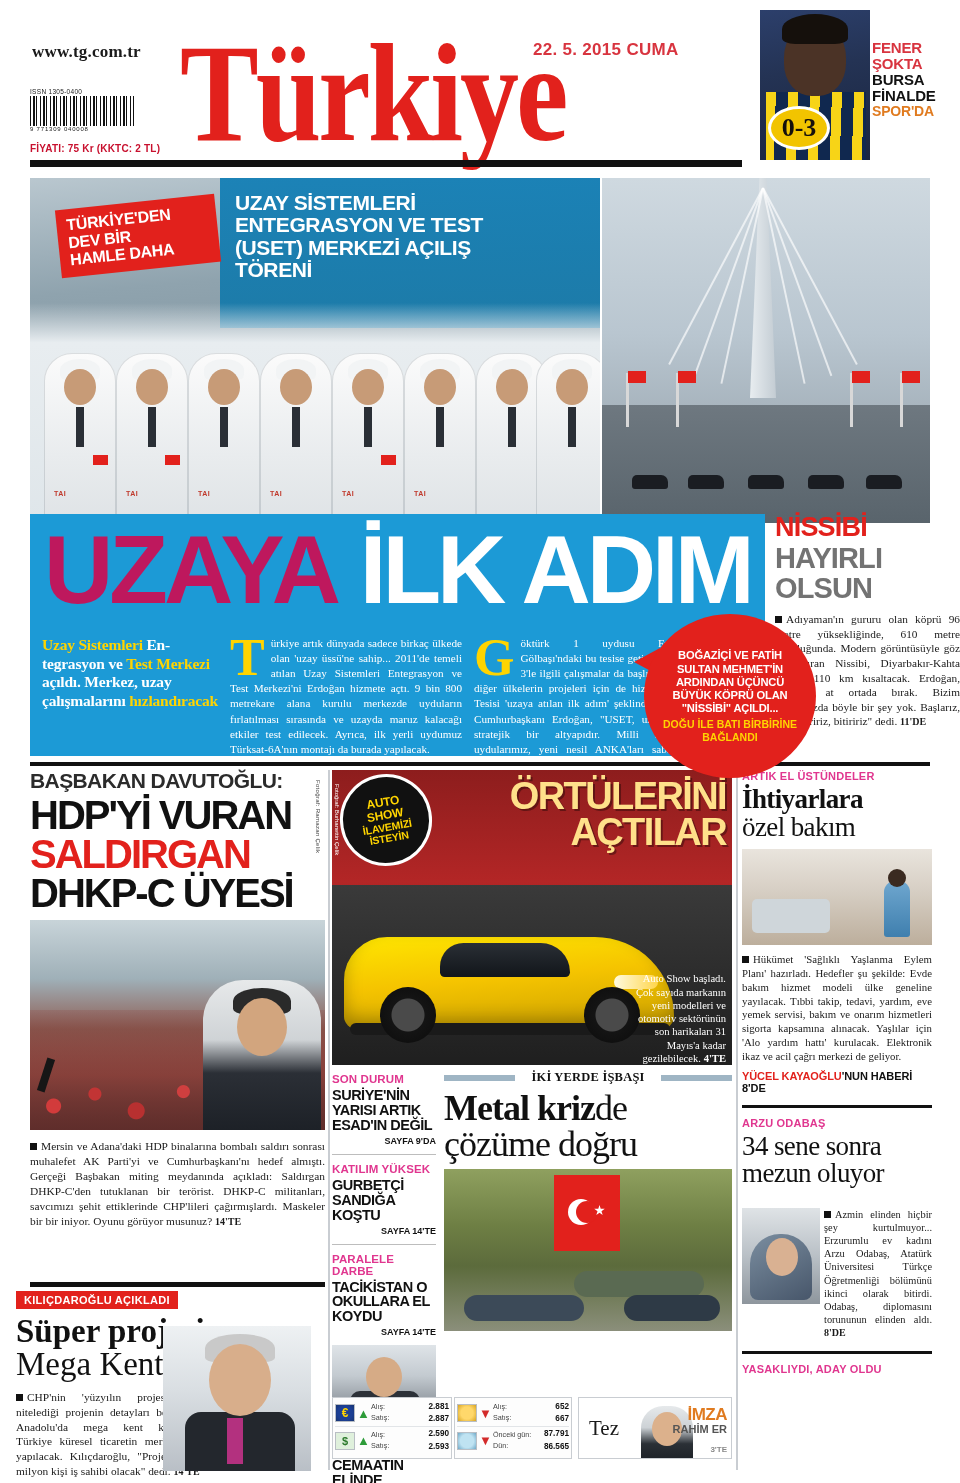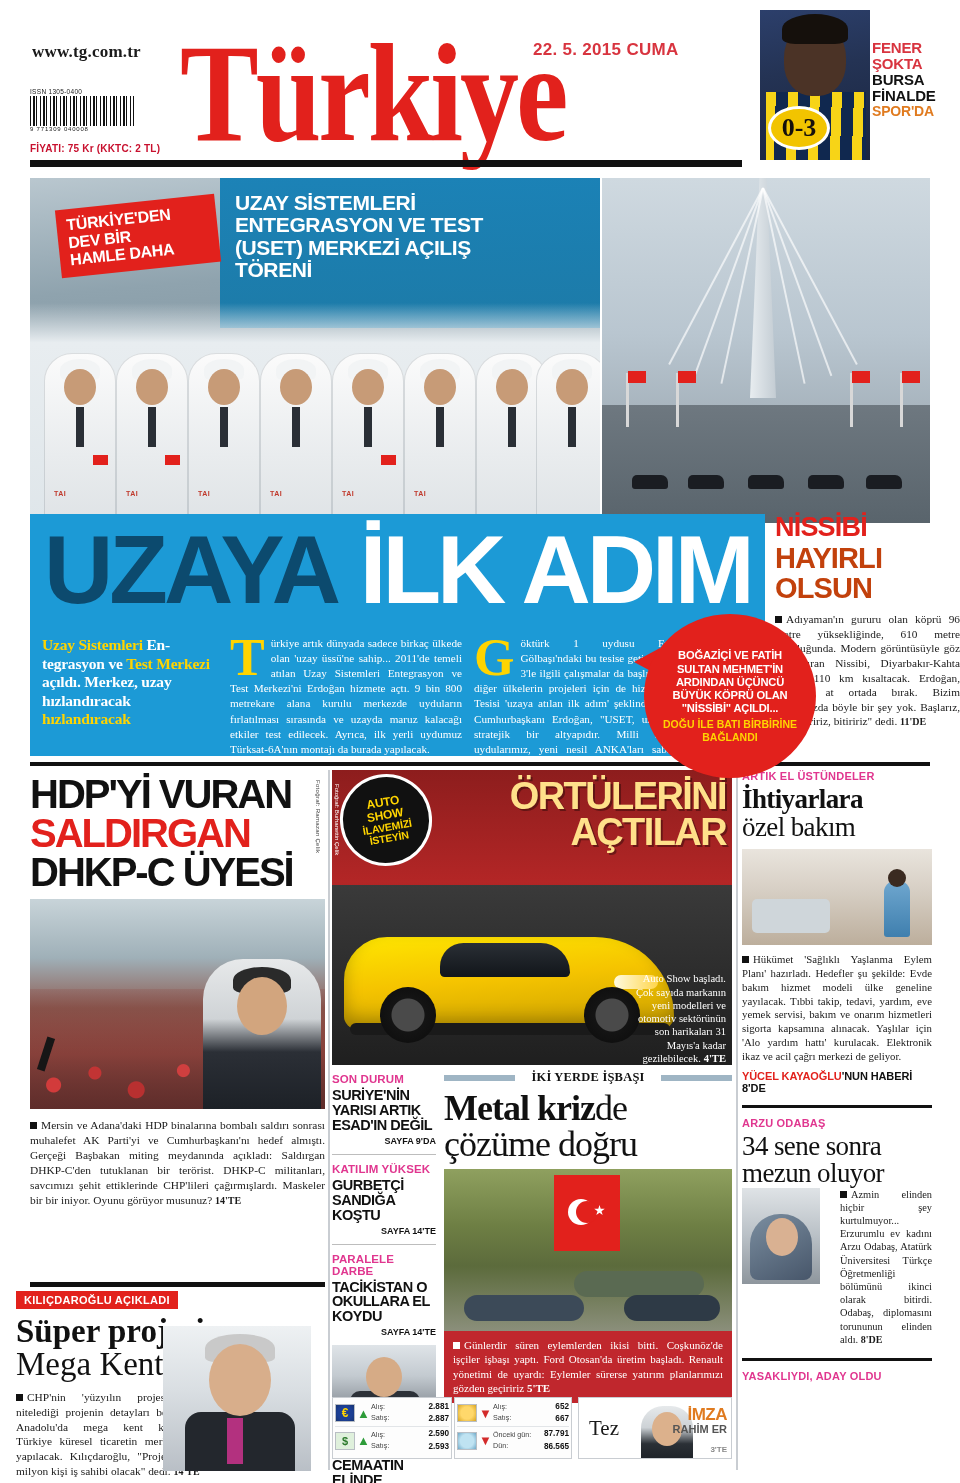--- a/index.html
+++ b/index.html
@@ -173,21 +173,21 @@
   .headline-band {
     position:absolute; left:0; top:336px; width:735px; height:112px;
     background:#1c9ad6;
   }
   .headline-main {
     position:absolute; left:14px; top:336px; width:730px; height:112px;
     font-family:"Liberation Sans",sans-serif; font-weight:bold;
     font-size:96px; line-height:112px; letter-spacing:-4px;
     white-space:nowrap;
   }
-  .hl-yellow { color:#0c4a6e; }
+  .hl-yellow { color:#be185d; }
   .hl-white { color:#ffffff; }
 
   .lead-body {
     position:absolute; left:0; top:448px; width:735px; height:130px;
     background:#1c9ad6; padding:10px 12px 10px 12px;
     display:flex; gap:12px;
   }
   .lead-kicker {
     width:176px; font-family:"Liberation Serif",serif; font-weight:bold;
     font-size:15.5px; line-height:1.2; color:#ffffff; letter-spacing:-.2px;
@@ -225,21 +225,21 @@
   }
 
   
   .nissibi { position:absolute; left:745px; top:336px; width:185px; }
   .nissibi h2 {
     font-family:"Liberation Sans",sans-serif; font-weight:bold;
     font-size:27px; line-height:1; color:#e2211c; letter-spacing:-.8px;
   }
   .nissibi h1 {
     font-family:"Liberation Sans",sans-serif; font-weight:bold;
-    font-size:29px; line-height:1.04; color:#c2410c; letter-spacing:-.9px;
+    font-size:29px; line-height:1.04; color:#737373; letter-spacing:-.9px;
     margin-top:2px;
   }
   .nissibi p {
     margin-top:9px;
     font-family:"Liberation Serif",serif; font-size:11.3px; line-height:1.29;
     color:#1a1a1a; text-align:justify;
   }
   .sq { display:inline-block; width:7px; height:7px; background:#111; margin-right:4px; }
   .pg { font-weight:bold; font-family:Liberation Serif, serif; font-size:10px; }
 
@@ -538,21 +538,21 @@
   .r-body {
     margin-top:8px; font-family:"Liberation Serif",serif;
     font-size:10.8px; line-height:1.28; color:#1a1a1a; text-align:justify;
   }
   .byline {
     margin-top:6px; font-family:"Liberation Sans",sans-serif; font-weight:bold;
     font-size:11px; color:#111; letter-spacing:-.1px;
   }
   .byline .nm { color:#e2211c; }
   .r-sep { height:3px; background:#111; margin:11px 0 9px 0; }
-  .r-flex { display:flex; gap:20px; margin-top:0; }
+  .r-flex { display:flex; gap:4px; margin-top:20px; }
   .r-thumb {
     width:78px; height:96px; flex:none;
     background: linear-gradient(180deg,#dfe3e6 0%,#b9c0c6 50%,#8e969d 100%);
     position:relative; overflow:hidden;
   }
   .scarf { position:absolute; left:8px; top:26px; width:62px; height:66px;
     border-radius:30px 30px 8px 8px; background: linear-gradient(150deg,#7b8ea0,#47566a);}
   .fc { position:absolute; left:24px; top:30px; width:32px; height:38px;
     border-radius:50%; background:#d9b192; }
   .r-small {
@@ -693,21 +693,21 @@
       <div class="small-flag" style="left:300px; bottom:140px;"></div>
     </div>
 
     <div class="headline-band"></div>
     <div class="headline-main">
       <span class="hl-yellow">UZAYA</span><span>&nbsp;</span><span class="hl-white">İLK ADIM</span>
     </div>
 
     <div class="lead-body">
       <div class="lead-kicker">
-        <b>Uzay Sistemleri</b><span> En-tegrasyon ve </span><b>Test Merkezi</b><span> açıldı. Merkez, uzay hızlandıracak </span><b>hızlandıracak</b>
+        <b>Uzay Sistemleri</b><span> En-tegrasyon ve </span><b>Test Merkezi</b><span> açıldı. Merkez, uzay çalışmalarını </span><b>hızlandıracak</b>
       </div>
       <div class="lead-col">
         <span class="dropcap">T</span><span>ürkiye artık dünyada sadece birkaç ülkede olan 'uzay üssü'ne sahip... 2011'de temeli atılan Uzay Sistemleri Entegrasyon ve Test Merkezi'ni Erdoğan hizmete açtı. 9 bin 800 metrekare alana kurulu merkezde uyduların fırlatılması sırasında ve uzayda maruz kalacağı etkiler test edilecek. Ayrıca, ilk yerli uydumuz Türksat-6A'nın montajı da burada yapılacak.</span>
       </div>
       <div class="lead-col">
         <span class="dropcap">G</span><span>öktürk 1 uydusu Fransa'dan Gölbaşı'ndaki bu tesise getirildi. Göktürk 3'le ilgili çalışmalar da başlıyor. Merkez, diğer ülkelerin projeleri için de hizmet verecek. Tesisi 'uzaya atılan ilk adım' şeklinde tanımlayan Cumhurbaşkanı Erdoğan, "USET, uzay yolunda stratejik bir altyapıdır. Milli haberleşme uydularımız, yeni nesil ANKA'ları sabırsızlıkla bekliyoruz" dedi.</span>
         <b class="pg">11'DE</b>
       </div>
     </div>
 
@@ -725,20 +725,21 @@
         <b class="pg">11'DE</b>
       </p>
     </div>
   </div>
 
   <div class="thick-rule" style="left:30px; top:762px; width:900px; height:4px;"></div>
   <div class="thick-rule" style="left:328px; top:770px; width:2px; height:700px; background:#c9cdd2;"></div>
   <div class="thick-rule" style="left:736px; top:770px; width:2px; height:700px; background:#c9cdd2;"></div>
 
   <div class="col-left">
+    <div class="kicker-plain">BAŞBAKAN DAVUTOĞLU:</div>
     <div class="hdp-h">
       <span class="blk">HDP'Yİ VURAN</span>
       <span class="red">SALDIRGAN</span>
       <span class="blk">DHKP-C ÜYESİ</span>
     </div>
     <div class="rally-photo">
       <div class="rally-crowd"></div>
       <div class="speaker">
         <div class="shair"></div>
         <div class="sface"></div>
@@ -841,24 +842,20 @@
       </div>
       <div class="metal-photo">
         <div class="mp-flag">
           <div class="moon"></div>
           <div class="moon2"></div>
           <div class="star"></div>
         </div>
         <div class="lying" style="left:20px; width:120px; background:#3c4a58;"></div>
         <div class="lying" style="left:130px; width:130px; background:#5a6a52; bottom:34px;"></div>
         <div class="lying" style="right:12px; width:96px; background:#2e3a46;"></div>
-      </div>
-      <div class="metal-caption">
-        <span class="sqw"></span><span>Günlerdir süren eylemlerden ikisi bitti. Coşkunöz'de işçiler işbaşı yaptı. Ford Otosan'da üretim başladı. Renault yönetimi de uyardı: Eylemler sürerse yatırım planlarımızı gözden geçiririz</span>
-        <b>5'TE</b>
       </div>
     </div>
   </div>
 
   <div class="finance">
     <div class="fin-row">
       <span class="fin-ico eur">€</span>
       <span class="arrow up">▲</span>
       <span class="fin-lbls">
         <div>Alış:</div>

